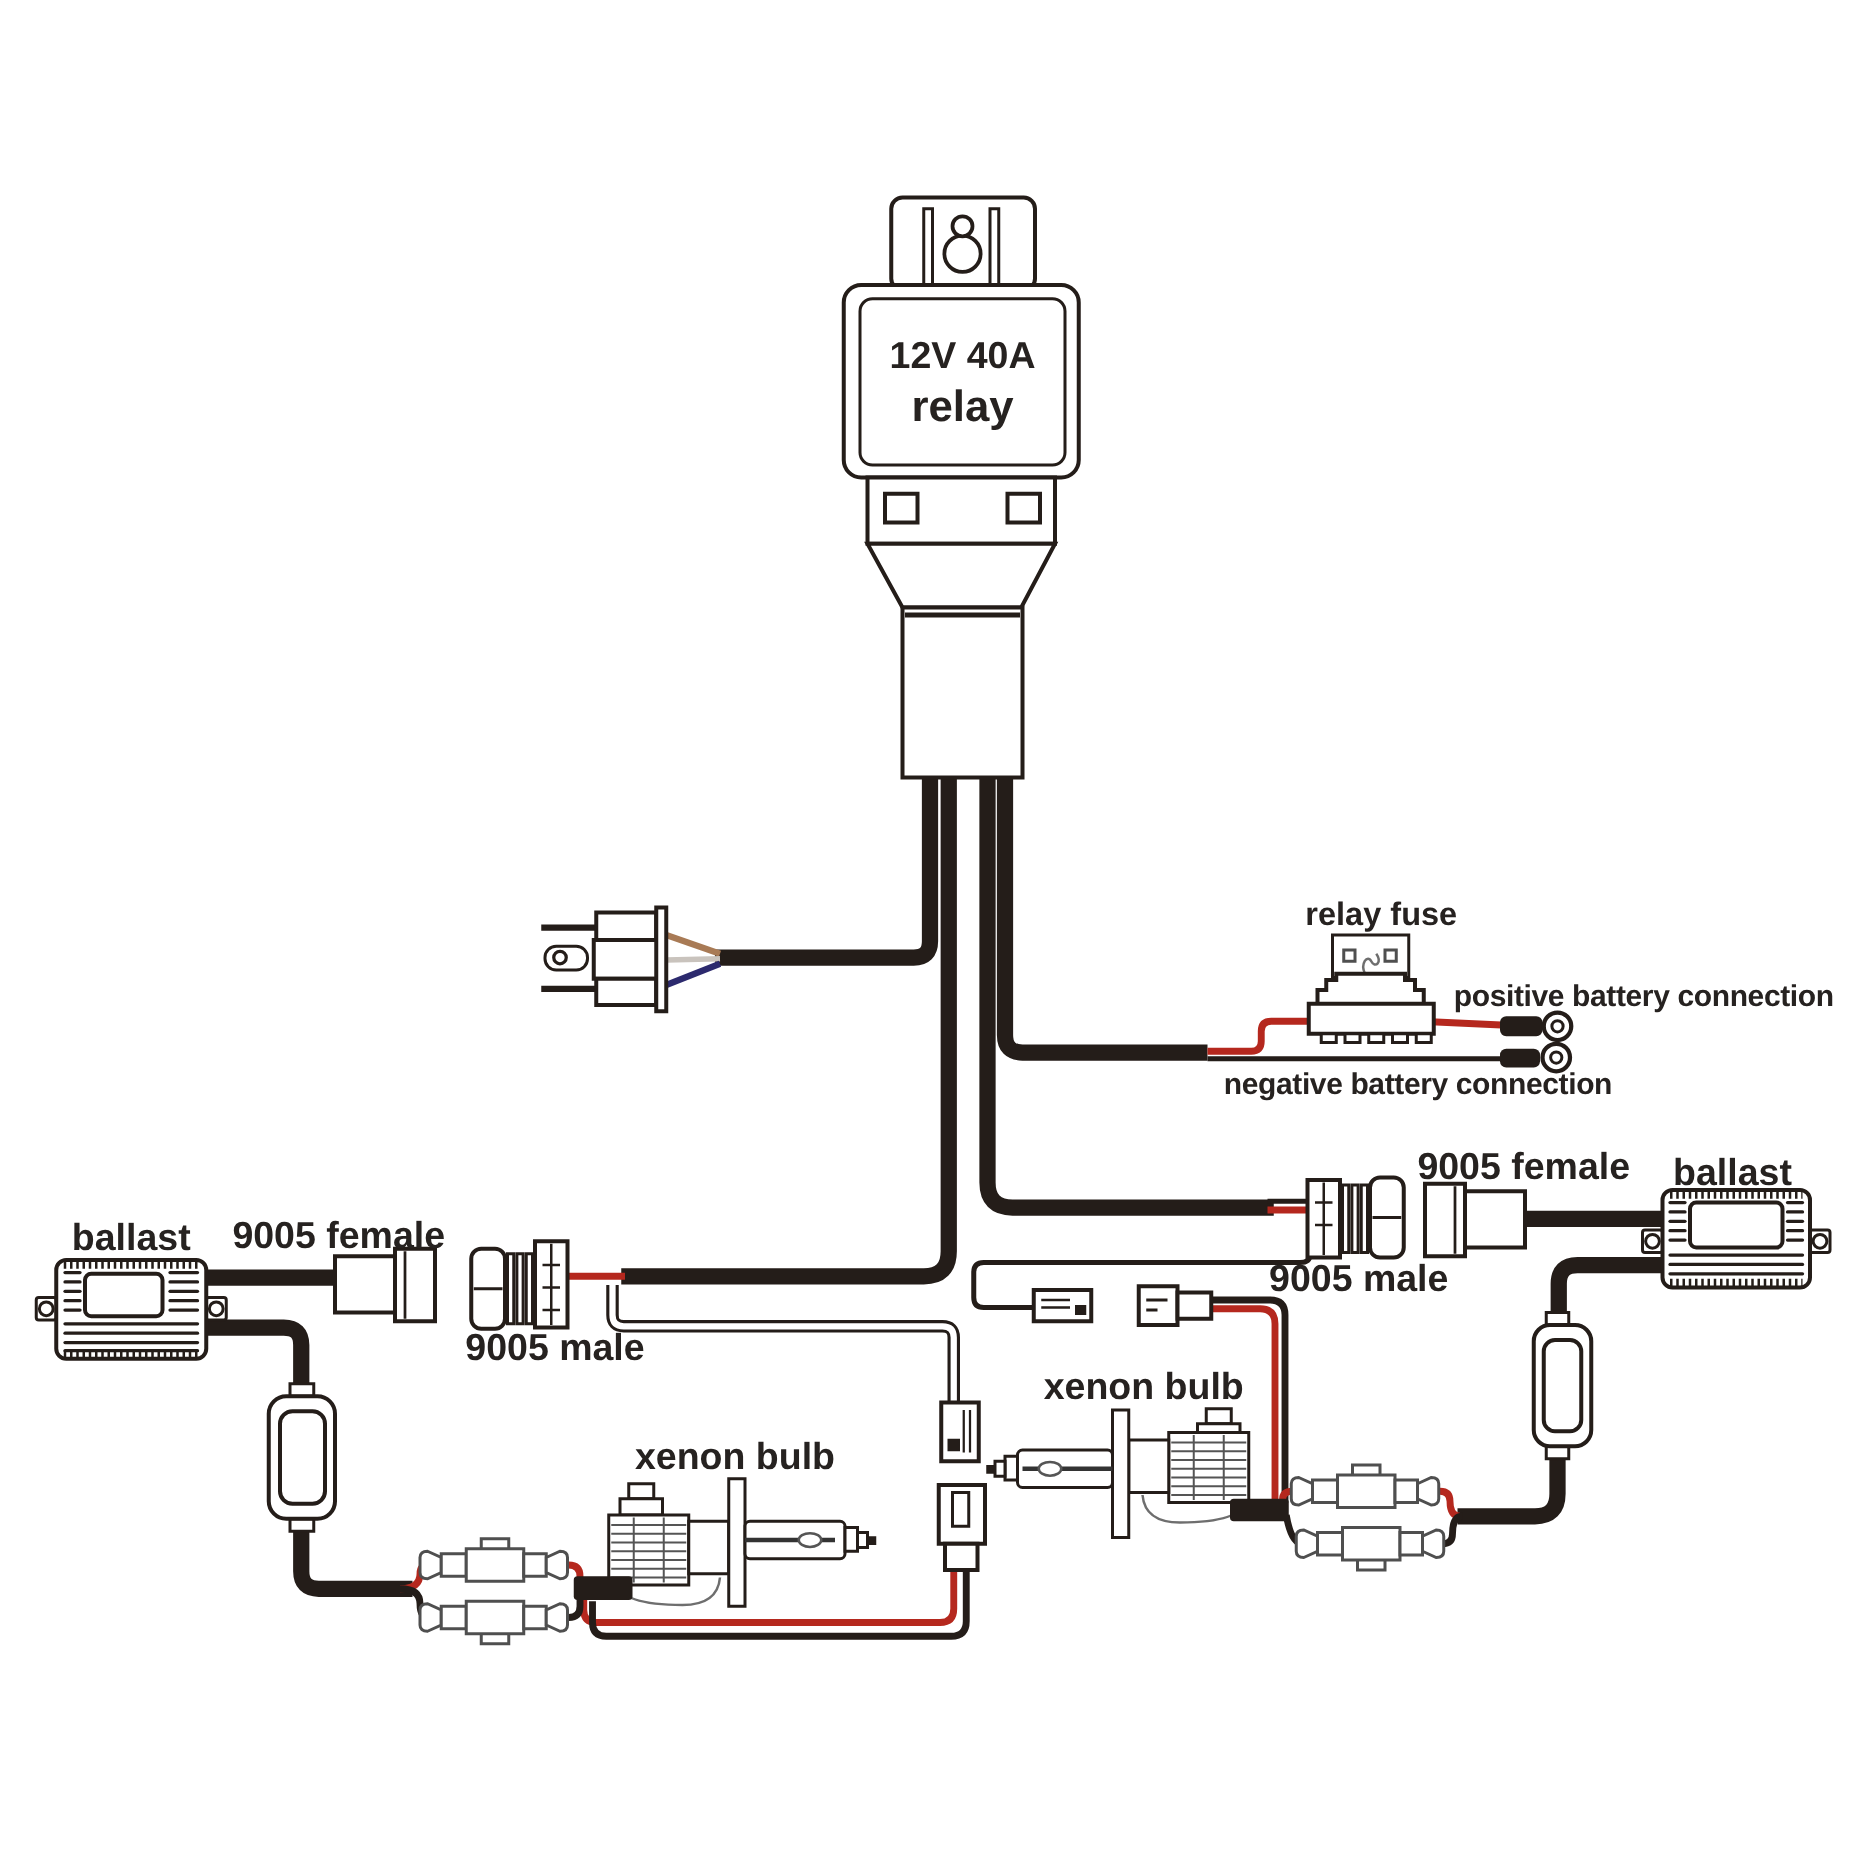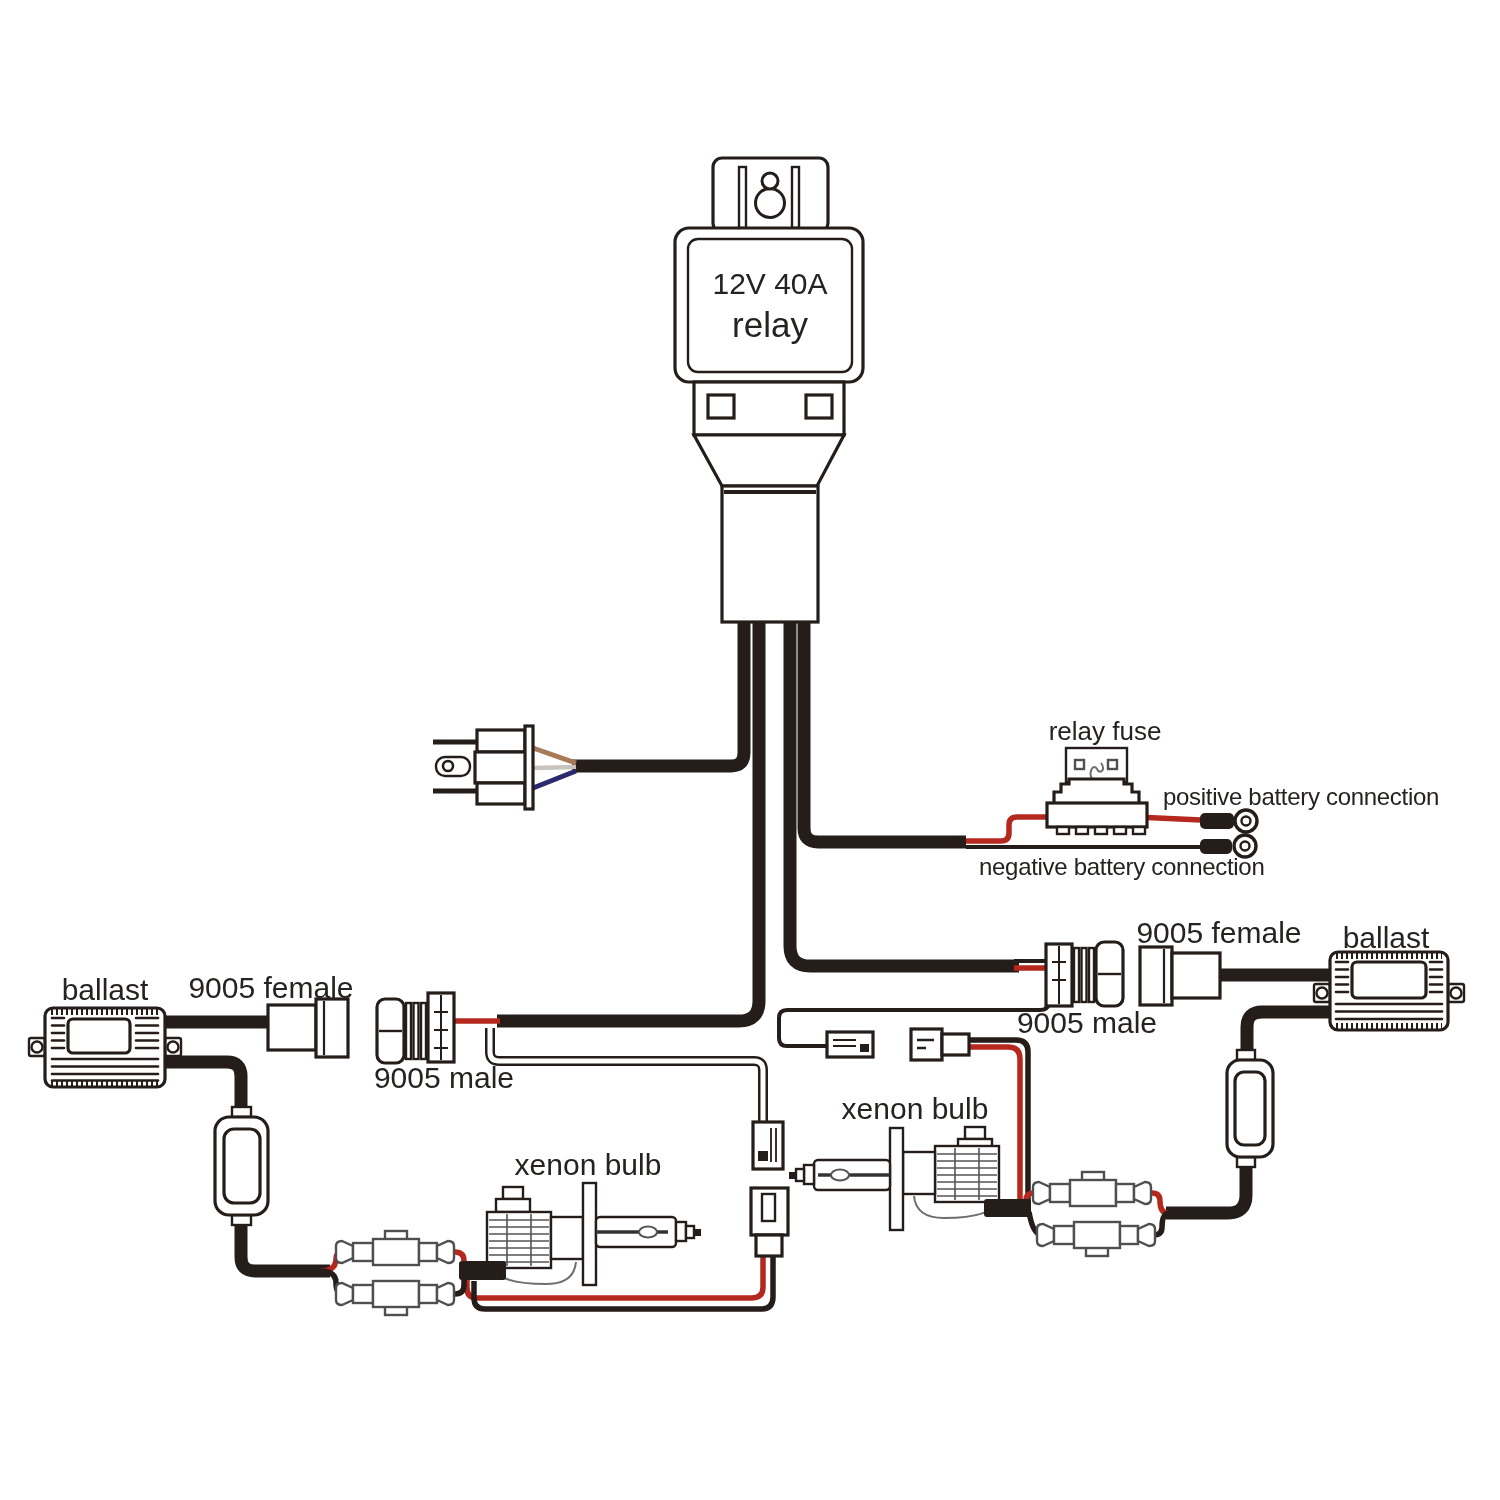--- a/index.html
+++ b/index.html
@@ -1,16 +1,16 @@
 <!DOCTYPE html>
 <html><head>
 <meta charset="utf-8">
 <style>
   html,body{margin:0;padding:0;background:#ffffff;}
-  .stage{width:1500px;height:1500px;position:relative;background:#ffffff;overflow:hidden;}
+  .stage{width:1500px;height:1500px;position:relative;background:#ffffff;overflow:hidden;font-weight:bold;}
   svg{display:block;}
   text{font-family:"Liberation Sans",sans-serif;fill:#262220;}
   .lbl{font-size:30px;}
   .lbl-f{font-size:26px;}
   .lbl-b{font-size:24px;letter-spacing:-0.3px;}
   .rly1{font-size:30px;}
   .rly2{font-size:35px;}
   .wire{fill:none;stroke:#241d19;stroke-width:13;}
   .wire-med{fill:none;stroke:#241d19;stroke-width:5.5;}
   .wire-thin{fill:none;stroke:#241d19;stroke-width:4;}

